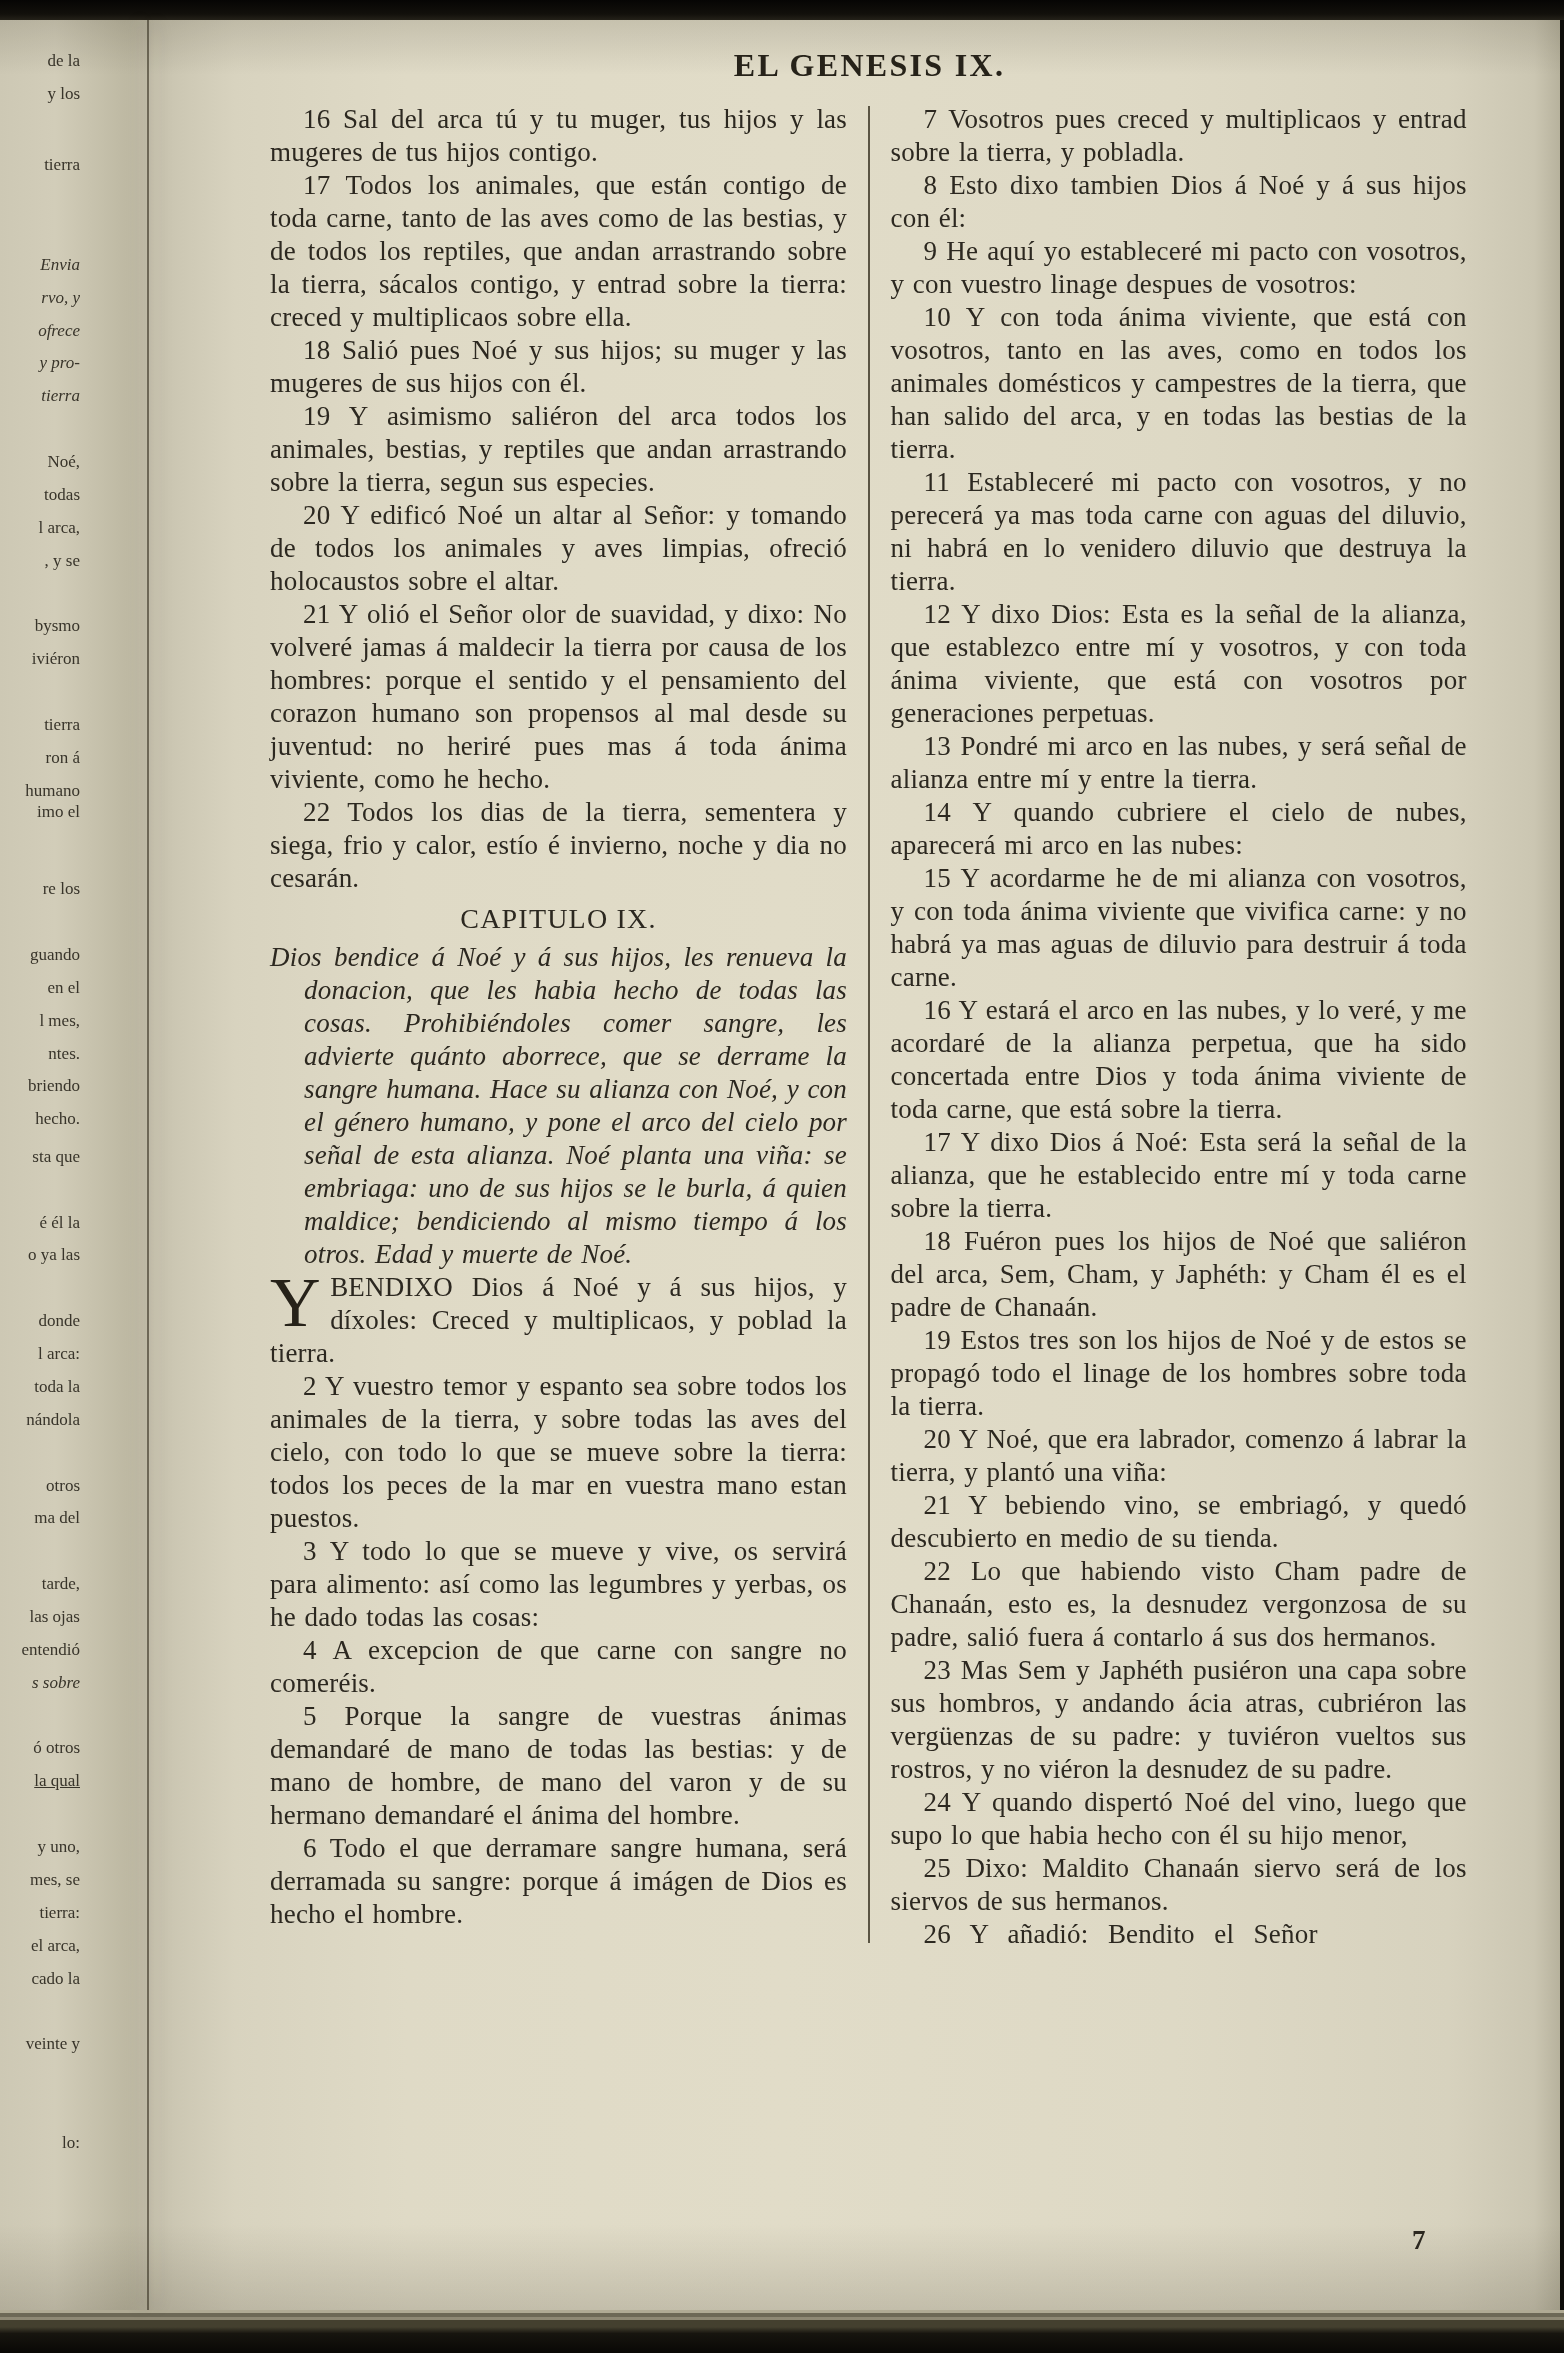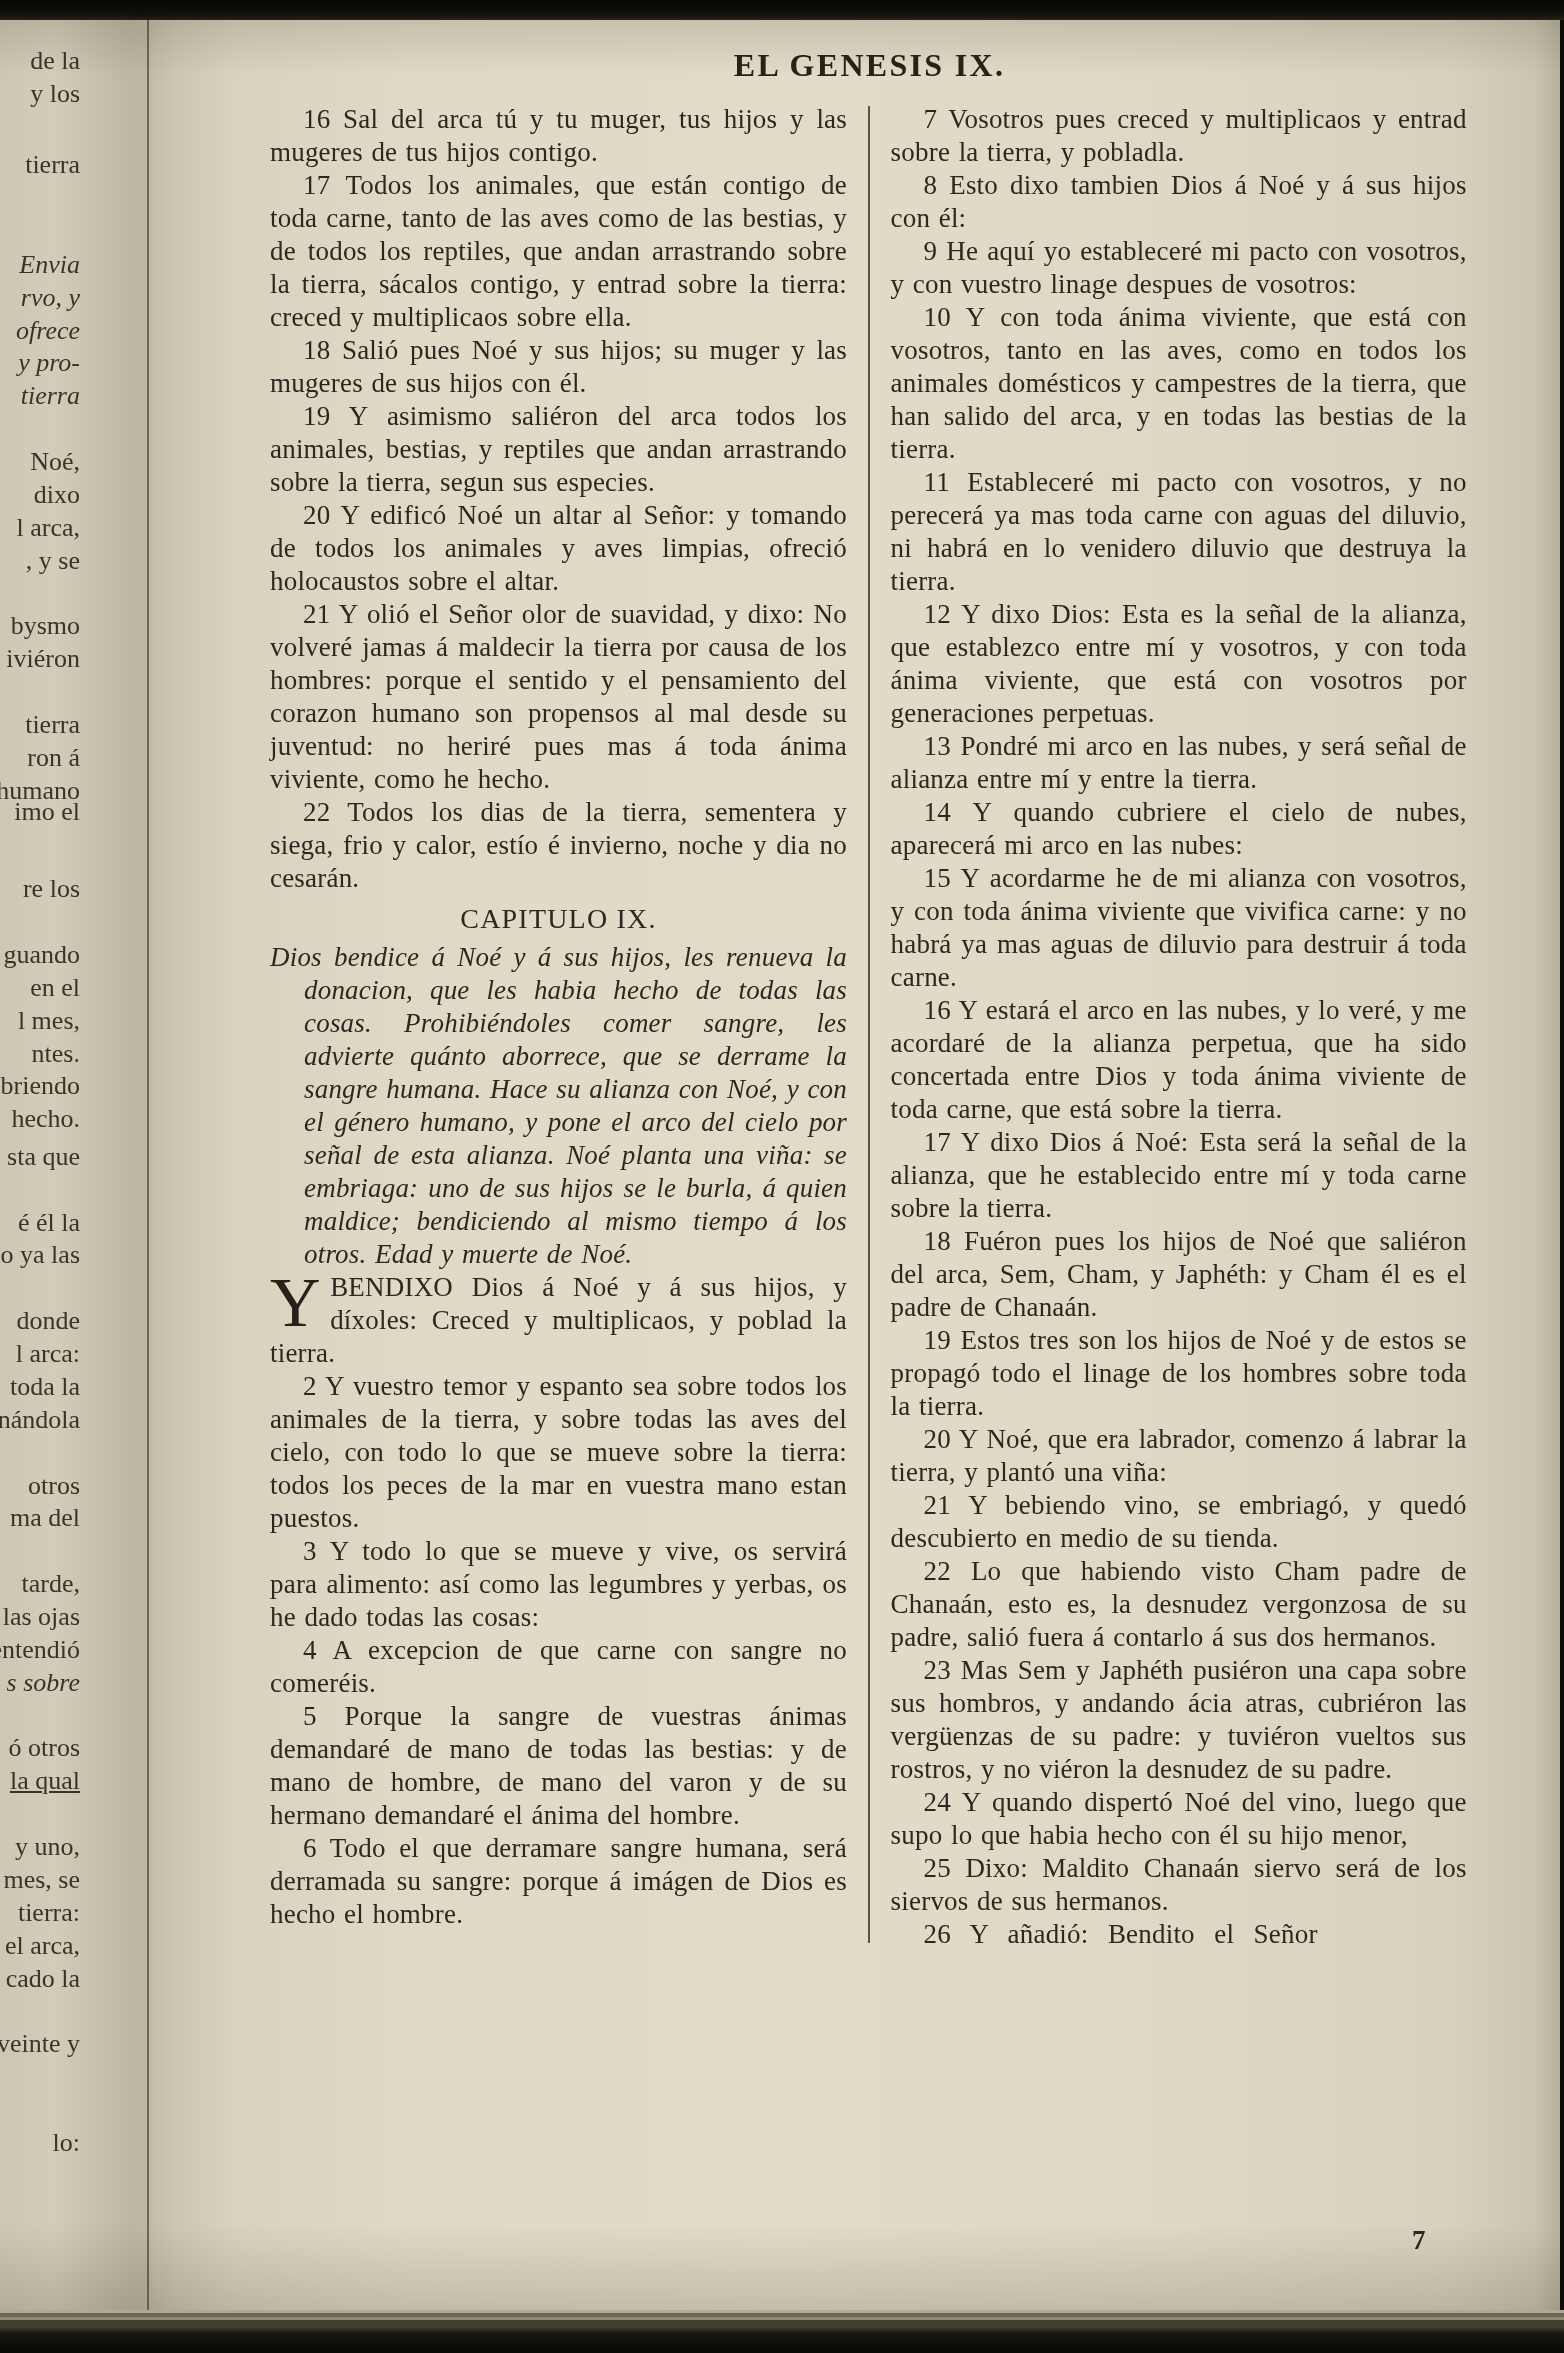--- a/index.html
+++ b/index.html
@@ -37,21 +37,21 @@
     content: "";
     position: absolute; inset: 0; pointer-events: none;
     background: linear-gradient(180deg,
       rgba(40,35,20,0.14) 0, rgba(40,35,20,0.0) 55px,
       rgba(40,35,20,0.0) calc(100% - 86px), rgba(40,35,20,0.16) 100%);
   }
   .margin-strip {
     position: absolute; left: 0; top: 0; width: 147px; height: 2354px;
     overflow: hidden; z-index: 3;
     color: #38342a;
-    font-size: 26px;
+    font-size: 17px;
   }
   .fragment {
     position: absolute;
     right: 67px;
     white-space: nowrap;
     line-height: 31px;
   }
   .fragment.italic { font-style: italic; }
   .fold {
     position: absolute; left: 147px; top: 20.3px; height: 2290px; width: 2.3px;
@@ -234,21 +234,21 @@
       <div class="fragment italic" style="top: 282px;">rvo, y</div>
 
       <div class="fragment italic" style="top: 315px;">ofrece</div>
 
       <div class="fragment italic" style="top: 347px;">y pro-</div>
 
       <div class="fragment italic" style="top: 380px;">tierra</div>
 
       <div class="fragment" style="top: 446px;">Noé,</div>
 
-      <div class="fragment" style="top: 479px;">dixo</div>
+      <div class="fragment" style="top: 479px;">todas</div>
 
       <div class="fragment" style="top: 512px;">l arca,</div>
 
       <div class="fragment" style="top: 545px;">, y se</div>
 
       <div class="fragment" style="top: 610px;">bysmo</div>
 
       <div class="fragment" style="top: 643px;">iviéron</div>
 
       <div class="fragment" style="top: 709px;">tierra</div>

